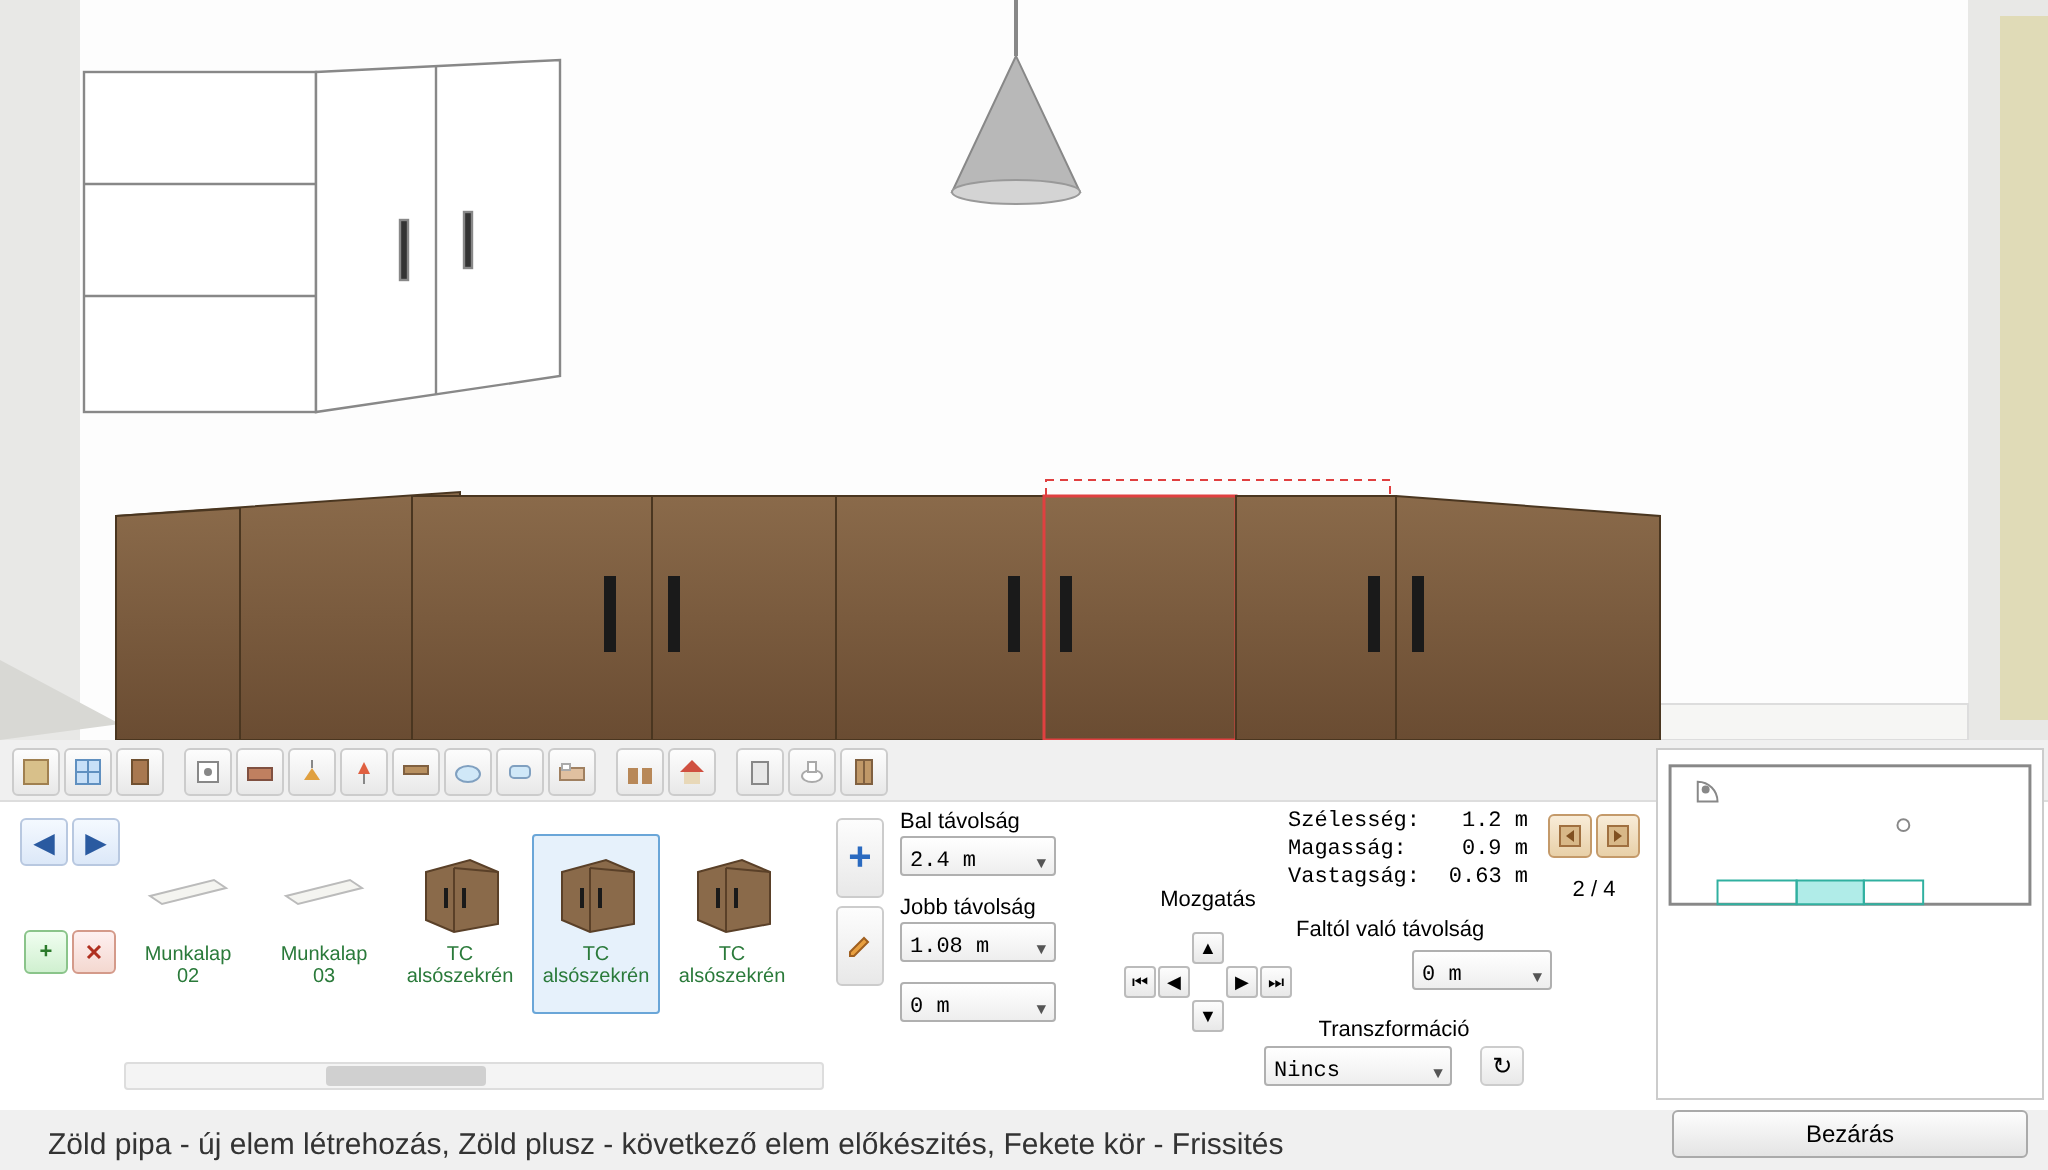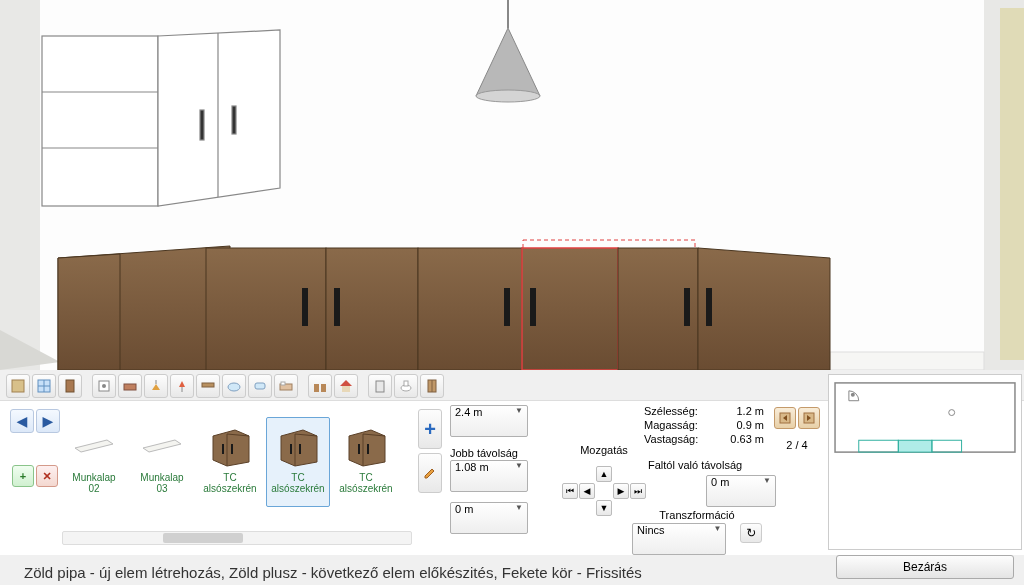--- a/index.html
+++ b/index.html
@@ -106,27 +106,28 @@
   }
   .params {
     position: absolute;
     left: 450px; top: 4px;
     width: 200px;
     font-size: 11px;
   }
   .params .row { margin-bottom: 2px; }
   .params label { display: block; margin-bottom: 1px; }
   .combo {
-    width: 78px; height: 32px;
+    width: 78px; height: 20px;
     border: 1px solid #b0b0b0;
     background: linear-gradient(#fff,#eee);
     border-radius: 2px;
     padding: 0 4px;
-    display: flex; align-items: flex-start; justify-content: space-between;
-    cursor: pointer;
+    display: flex; align-items: flex-end; justify-content: space-between;
+    cursor: pointer;
+    font-family: Liberation Mono, monospace;
   }
   .combo .arr { font-size: 8px; color: #555; }
   .combo.wide { width: 96px; }
   .move-area {
     position: absolute;
     left: 560px; top: 4px;
     width: 88px;
     text-align: center;
     margin-top: 39px;
   }
@@ -146,21 +147,21 @@
     font-size: 9px;
     display: flex; align-items: center; justify-content: center;
     cursor: pointer;
   }
   .dims {
     position: absolute;
     left: 644px; top: 4px;
     font-size: 11px;
     width: 120px;
   }
-  .dims .drow { display: flex; justify-content: space-between; margin-bottom: 2px; }
+  .dims .drow { display: flex; justify-content: space-between; margin-bottom: 2px; font-family: Liberation Mono, monospace; }
   .dims .drow span:first-child { width: 68px; }
   .falt {
     position: absolute;
     left: 648px; top: 58px;
     font-size: 11px;
     width: 128px;
   }
   .trans {
     position: absolute;
     left: 632px; top: 108px;
@@ -505,20 +506,21 @@
       </div>
     <div class="tb-btn" style="height:40px">
         <svg viewBox="0 0 16 16">
           <polygon points="3,13 5,13 12,6 10,4 3,11" fill="#e8a040" stroke="#a06020"></polygon>
         </svg>
       </div>
   </div>
 
   <div class="params">
     <div class="row">
+      <label>Bal távolság</label>
       <div class="combo">
           <span>2.4 m</span>
           <span class="arr">▼</span>
         </div>
     </div>
     <div class="row" style="margin-top:10px">
       <label>Jobb távolság</label>
       <div class="combo">
           <span>1.08 m</span>
           <span class="arr">▼</span>

